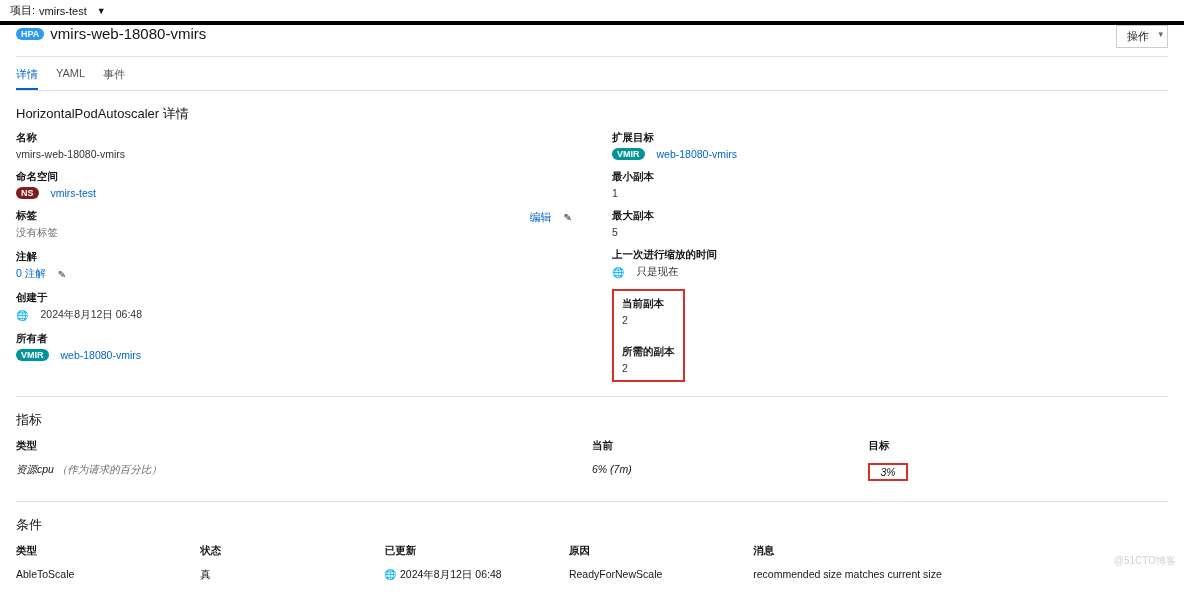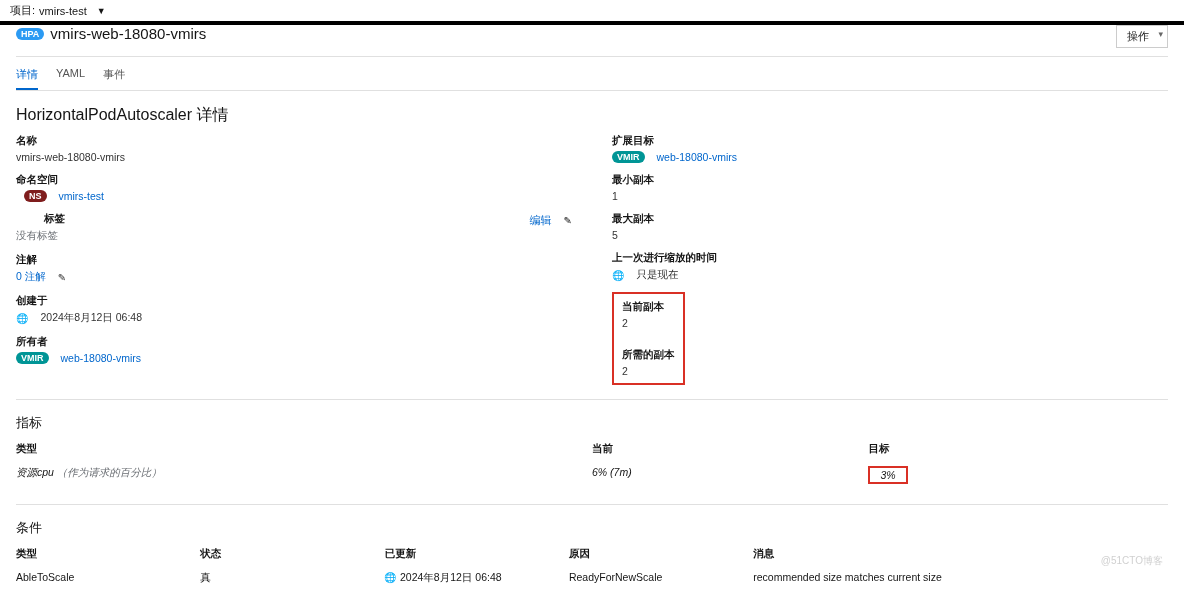--- a/index.html
+++ b/index.html
@@ -9,59 +9,59 @@
   .topbar-value { margin-left: 4px; }
   .chev { margin-left: 10px; font-size: 9px; }
   .blackline { height: 3px; background: #000; }
   .content { padding: 0 16px; }
   .breadcrumb { padding: 10px 0 6px; color: #0066cc; }
   .breadcrumb .sep { color: #555; margin: 0 6px; }
   .title-row { display: flex; align-items: flex-start; justify-content: space-between; border-bottom: 1px solid #e0e0e0; padding-bottom: 8px; }
   .title-left { display: flex; align-items: center; gap: 6px; }
   .badge { display: inline-flex; align-items: center; justify-content: center; border-radius: 8px; font-size: 9px; font-weight: 700; color: #fff; padding: 1px 5px; }
   .badge-hpa { background: #2b9af3; }
-  .badge-ns { background: #7f1d1d; margin-left: 8px; }
+  .badge-ns { background: #7f1d1d; }
   .badge-vmir { background: #009596; }
   .h1 { font-size: 15px; font-weight: 500; }
   .actions { border: 1px solid #ccc; padding: 3px 18px 3px 10px; font-size: 11px; position: relative; }
   .actions::after { content: "▾"; position: absolute; right: 4px; top: 3px; font-size: 9px; color: #666; }
   .tabs { display: flex; gap: 18px; padding: 10px 0 0; border-bottom: 1px solid #e0e0e0; }
   .tab { padding-bottom: 6px; color: #555; cursor: pointer; }
   .tab.active { color: #0066cc; border-bottom: 2px solid #0066cc; }
-  .section-title { font-size: 16px; font-weight: 500; padding: 14px 0 8px; }
+  .section-title { font-size: 13px; font-weight: 500; padding: 14px 0 8px; }
   .details-grid { display: flex; gap: 40px; }
   .col { flex: 1; }
   .field { margin-bottom: 10px; }
   .field-label { font-weight: 700; font-size: 10.5px; margin-bottom: 3px; }
   .field-value { font-size: 10.5px; color: #333; }
   .link { color: #0066cc; }
   .muted { color: #6a6e73; }
   .inline { display: flex; align-items: center; gap: 12px; }
-  .edit-row { display: flex; justify-content: space-between; align-items: center; margin-left: 28px; }
+  .edit-row { display: flex; justify-content: space-between; align-items: center; }
   .pencil { font-size: 10px; }
   .globe { font-size: 10px; }
   .redbox { border: 2px solid #d93025; padding: 6px 8px 4px; display: inline-block; min-width: 64px; }
   .divider { border-top: 1px solid #e0e0e0; margin: 14px 0 0; }
   .metrics-head, .metrics-row { display: flex; }
   .mc1 { flex: 0 0 50%; }
   .mc2 { flex: 0 0 24%; }
   .mc3 { flex: 0 0 26%; }
   .metrics-head { font-weight: 700; font-size: 10.5px; padding: 4px 0; }
   .metrics-row { padding: 6px 0; font-size: 10.5px; font-style: italic; }
   .smallred { border: 2px solid #d93025; padding: 1px 10px; display: inline-block; }
   .cond-head, .cond-row { display: flex; }
   .cc1 { flex: 0 0 16%; }
   .cc2 { flex: 0 0 16%; }
   .cc3 { flex: 0 0 16%; }
   .cc4 { flex: 0 0 16%; }
   .cc5 { flex: 0 0 36%; }
   .cond-head { font-weight: 700; font-size: 10.5px; padding: 4px 0; }
   .cond-row { padding: 6px 0; font-size: 10.5px; border-top: 0px solid #eee; }
   .section-sub { font-weight: 400; font-size: 13px; padding: 14px 0 6px; }
-  .watermark { position: fixed; right: 21px; bottom: 36px; color: #d0d0d0; font-size: 10px; }
+  .watermark { position: fixed; right: 8px; bottom: 36px; color: #d0d0d0; font-size: 10px; }
 </style>
 </head>
 <body>
 
 <div class="topbar">
   <span class="topbar-label">项目:</span>
   <span class="topbar-value">vmirs-test</span>
   <span class="chev">▼</span>
 </div>
 <div class="blackline"></div>

